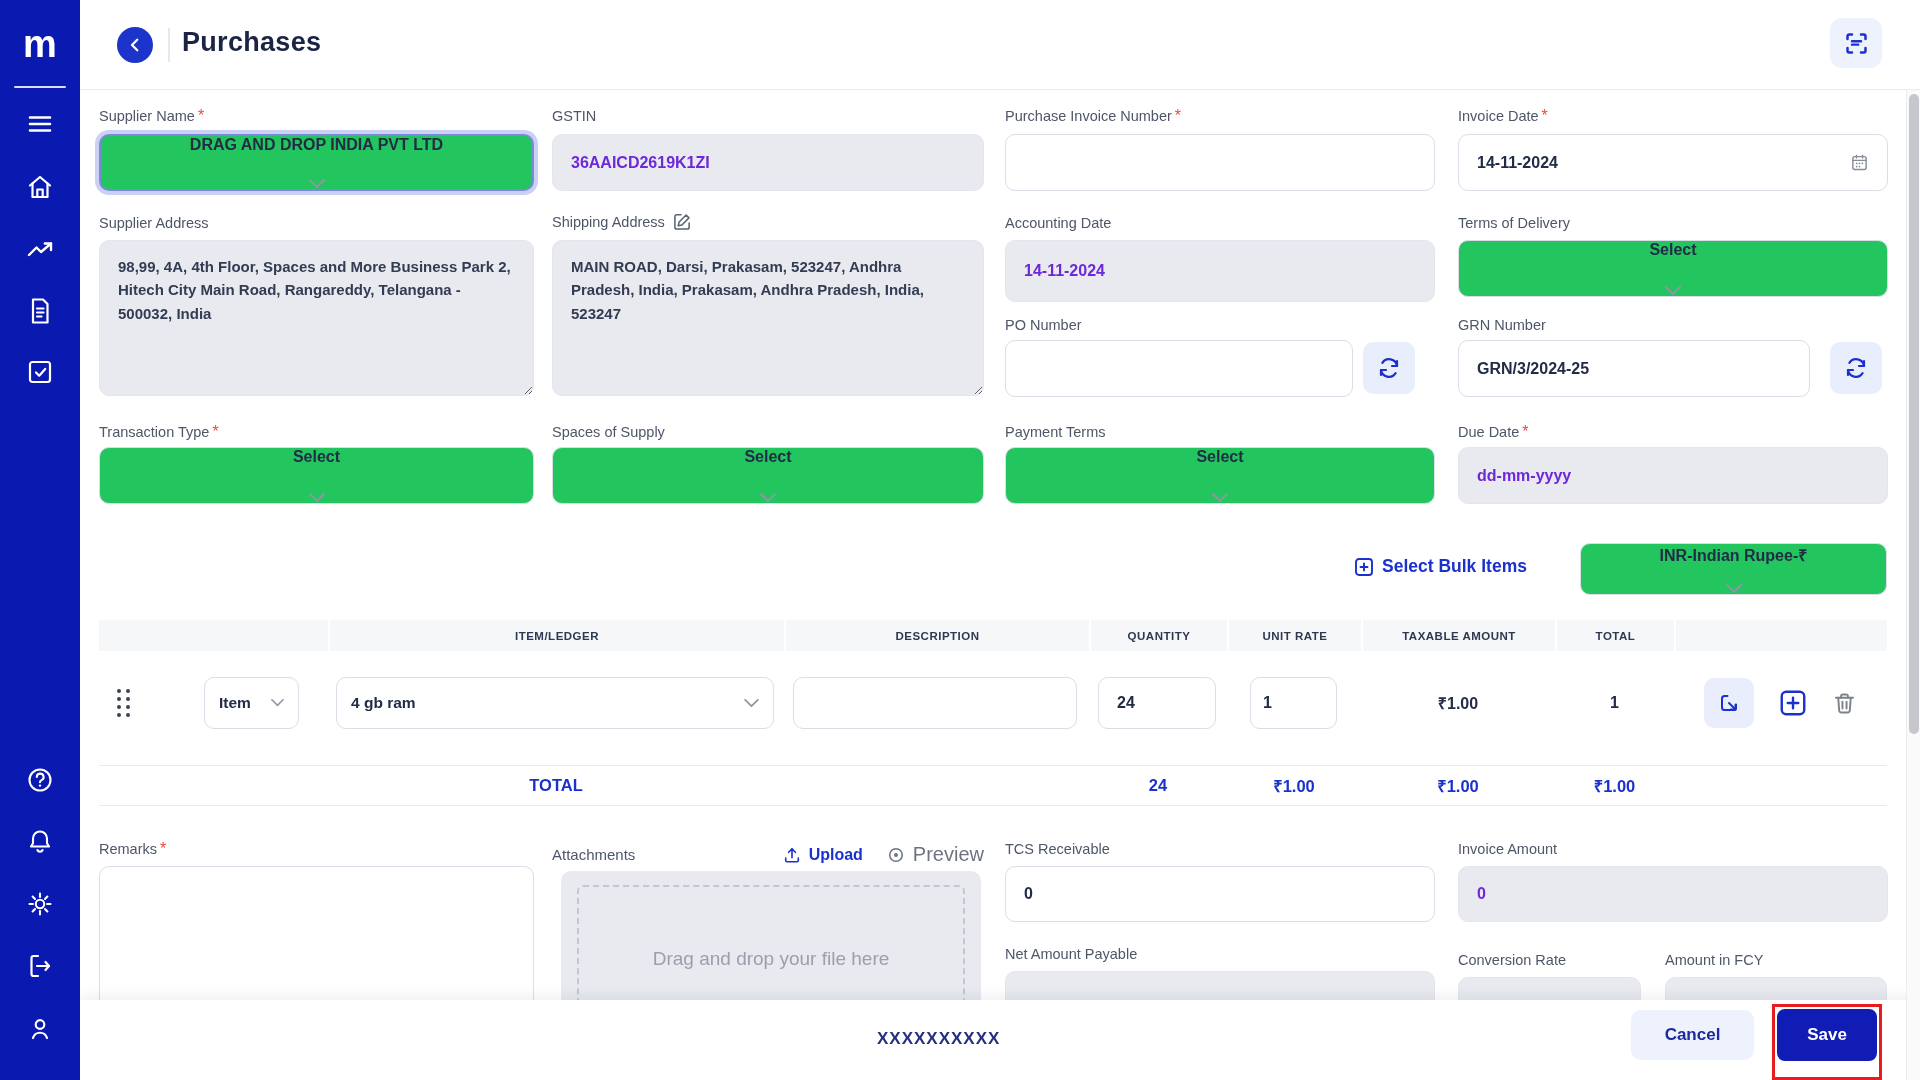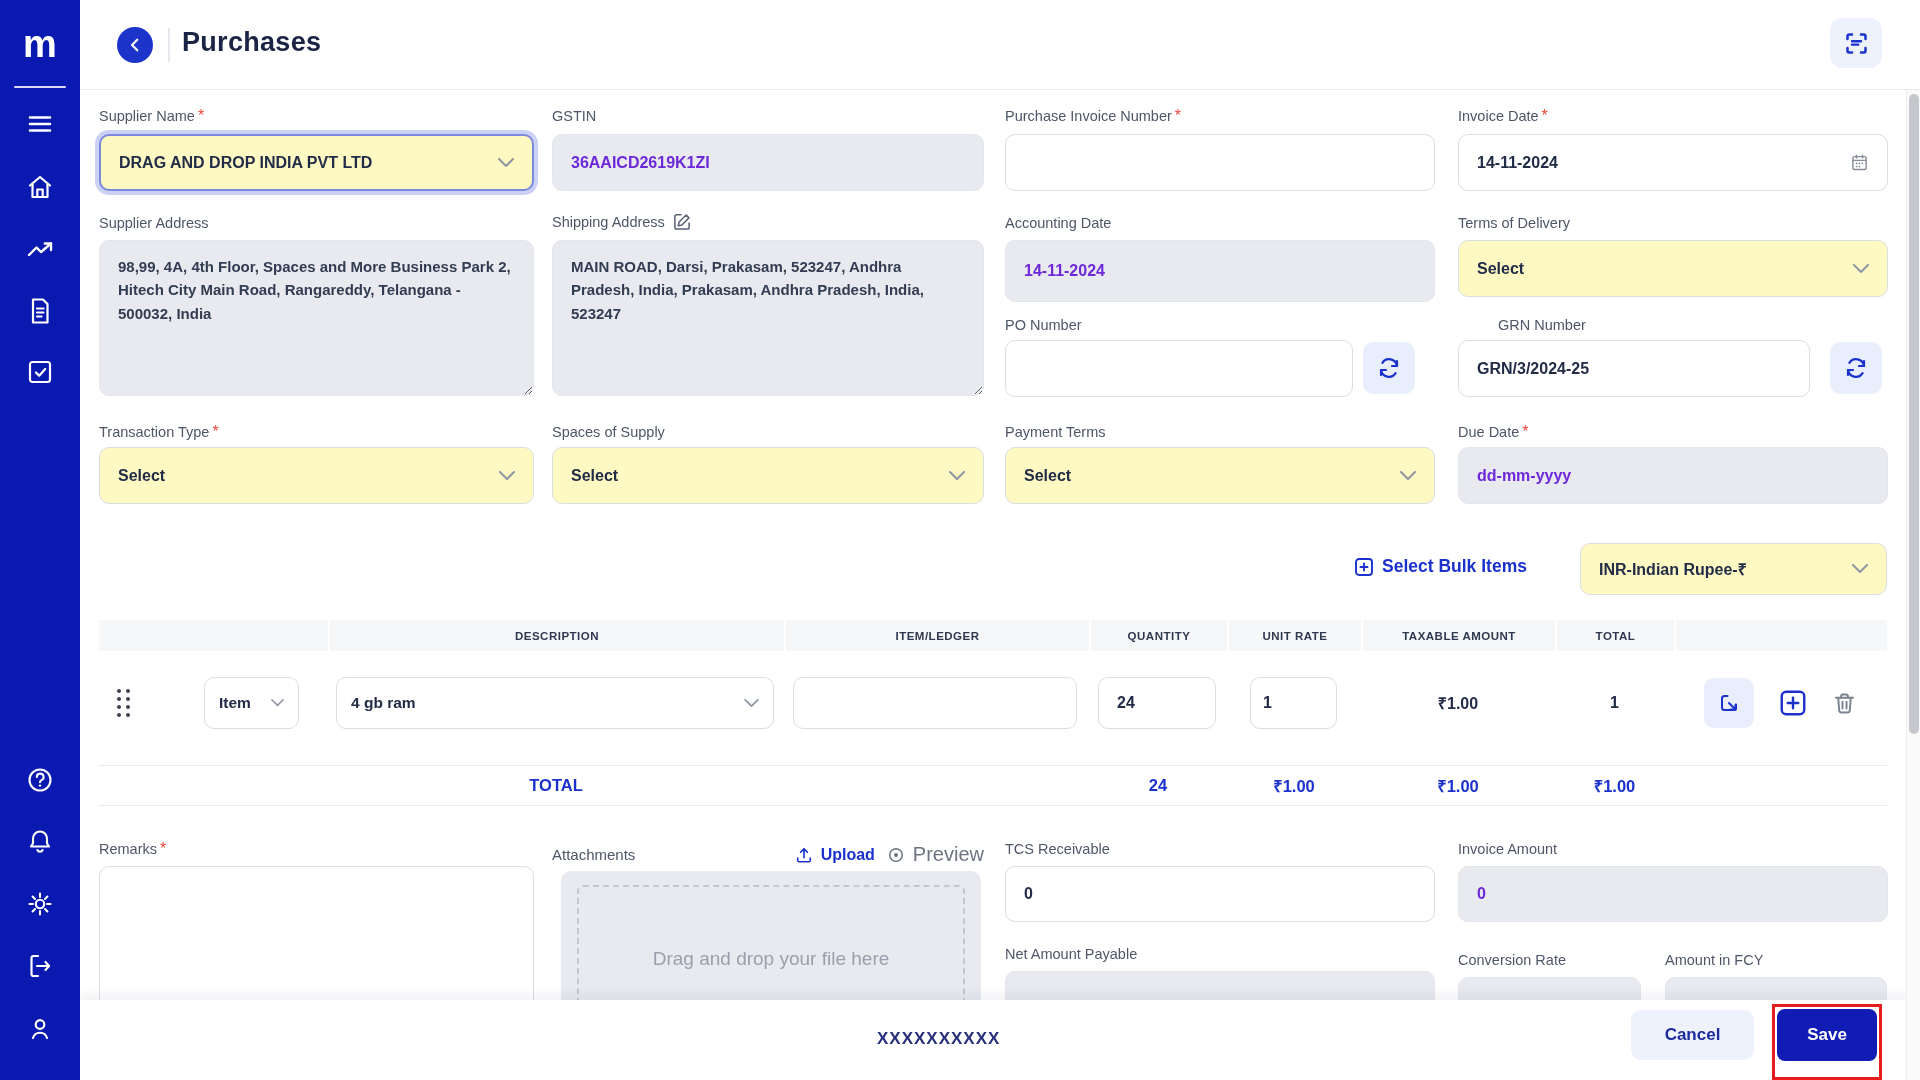--- a/index.html
+++ b/index.html
@@ -20,21 +20,21 @@
   .title-sep { position:absolute; left:88px; top:28px; width:2px; height:34px; background:#e6e8ee; }
   .page-title { position:absolute; left:102px; top:27px; font-size:27px; font-weight:bold; color:#1b2444; letter-spacing:.3px; }
   .scan-btn { position:absolute; left:1750px; top:18px; width:52px; height:50px; border-radius:12px; background:#eef2fd; display:flex; align-items:center; justify-content:center; cursor:pointer; }
 
   
   .lbl { font-size:14.5px; color:#4e5668; white-space:nowrap; }
   .req { color:#f2453d; margin-left:3px; }
   .field, .gfield, .selectbox { border-radius:10px; height:57px; display:flex; align-items:center; padding:0 18px; font-size:16px; font-weight:bold; color:#222c47; }
   .field { background:#fff; border:1px solid #d9dde6; }
   .gfield { background:#e8eaef; border:1px solid #e3e6ec; color:#6d28d9; }
-  .selectbox { background:#fef9c3; border:1px solid #d9dde6; justify-content:space-between; cursor:pointer; }
+  .selectbox { background:#22c55e; border:1px solid #d9dde6; justify-content:space-between; cursor:pointer;flex-direction:column; }
   .selectbox .val { overflow:hidden; text-overflow:ellipsis; white-space:nowrap; }
   .focused { border:2px solid #7b89dd; box-shadow:0 0 0 4px #cbd1f5; }
   textarea.tarea { width:100%; height:156px; background:#e8eaef; border:1px solid #e3e6ec; border-radius:10px; padding:14px 18px; font-family:"Liberation Sans",sans-serif; font-size:15px; font-weight:bold; color:#323c52; line-height:1.55; resize:both; }
   textarea.white { background:#fff; border:1px solid #d9dde6; }
   input.inp { width:100%; height:57px; background:#fff; border:1px solid #d9dde6; border-radius:10px; padding:0 18px; font-family:"Liberation Sans",sans-serif; font-size:16px; font-weight:bold; color:#222c47; }
   .icon-btn { width:52px; height:52px; border-radius:10px; background:#e9eefc; display:flex; align-items:center; justify-content:center; cursor:pointer; }
 
   
   .tbl-head { position:absolute; left:99px; top:620px; width:1788px; height:31px; background:#f6f7f9; display:grid; grid-template-columns:229px 456px 305px 138px 134px 194px 119px 213px; align-items:center; }
   .tbl-head > div { text-align:center; font-size:11.5px; font-weight:bold; color:#2e3850; letter-spacing:.5px; border-left:2px solid #fff; height:100%; display:flex; align-items:center; justify-content:center; }
@@ -211,21 +211,21 @@
   <div class="abs" style="left:1005px; top:316px;"><span class="lbl">PO Number</span></div>
   <input class="abs inp" style="left: 1005px; top: 340px; width: 348px;" value="">
   <div class="abs icon-btn" style="left:1363px; top:342px;">
     <svg width="24" height="24" viewBox="0 0 24 24" fill="none" stroke="#1b31cd" stroke-width="2.2" stroke-linecap="round" stroke-linejoin="round">
         <path d="M20 5v5h-5"></path>
         <path d="M4 19v-5h5"></path>
         <path d="M20 10a8 8 0 0 0-14.6-3.2M4 14a8 8 0 0 0 14.6 3.2"></path>
       </svg>
   </div>
 
-  <div class="abs" style="left:1458px; top:316px;margin-left:40px;"><span class="lbl">GRN Number</span></div>
+  <div class="abs" style="left:1458px; top:316px;"><span class="lbl">GRN Number</span></div>
   <div class="abs field" style="left:1458px; top:340px; width:352px;">GRN/3/2024-25</div>
   <div class="abs icon-btn" style="left:1830px; top:342px;">
     <svg width="24" height="24" viewBox="0 0 24 24" fill="none" stroke="#1b31cd" stroke-width="2.2" stroke-linecap="round" stroke-linejoin="round">
         <path d="M20 5v5h-5"></path>
         <path d="M4 19v-5h5"></path>
         <path d="M20 10a8 8 0 0 0-14.6-3.2M4 14a8 8 0 0 0 14.6 3.2"></path>
       </svg>
   </div>
 
   <div class="abs" style="left:99px; top:423px;"><span class="lbl">Transaction Type</span><span class="req">*</span></div>
@@ -264,22 +264,22 @@
   </div>
   <div class="abs selectbox" style="left:1580px; top:543px; width:307px; height:52px;">
     <span class="val">INR-Indian Rupee-₹</span>
     <svg width="16" height="10" viewBox="0 0 16 10">
         <path d="M1 1l7 7 7-7" fill="none" stroke="#8f96a3" stroke-width="2" stroke-linecap="round" stroke-linejoin="round"></path>
       </svg>
   </div>
 
   <div class="tbl-head">
     <div></div>
+    <div>ITEM/LEDGER</div>
     <div>DESCRIPTION</div>
-    <div>ITEM/LEDGER</div>
     <div>QUANTITY</div>
     <div>UNIT RATE</div>
     <div>TAXABLE AMOUNT</div>
     <div>TOTAL</div>
     <div></div>
   </div>
 
   <div class="tbl-row">
     <div style="position:relative; height:52px;">
       <div class="drag abs" style="left:18px; top:12px;">
@@ -349,21 +349,21 @@
     <div>₹1.00</div>
     <div></div>
   </div>
 
   <div class="abs" style="left:99px; top:840px;"><span class="lbl">Remarks</span><span class="req">*</span></div>
   <textarea class="abs tarea white" style="left: 99px; top: 866px; width: 435px; height: 175px;"></textarea>
 
   <div class="abs" style="left:552px; top:843px; width:432px; display:flex; align-items:center;">
     <span class="lbl" style="font-size:15px;">Attachments</span>
     <span style="flex:1;"></span>
-    <span class="linkblue" style="font-size:16px; margin-right:12px;">
+    <span class="linkblue" style="font-size:16px; margin-right:24px;">
       <svg width="18" height="18" viewBox="0 0 20 20" fill="none" stroke="#1b31cd" stroke-width="1.8" stroke-linecap="round" stroke-linejoin="round">
           <path d="M10 13V3.5"></path>
           <path d="M6.2 7 10 3.2 13.8 7"></path>
           <path d="M3 13.5V16a1.5 1.5 0 0 0 1.5 1.5h11A1.5 1.5 0 0 0 17 16v-2.5"></path>
         </svg>
       <span>Upload</span>
     </span>
     <span class="linkblue mut" style="font-size:20px; font-weight:normal;">
       <svg width="18" height="18" viewBox="0 0 20 20" fill="none" stroke="#6d7480" stroke-width="1.7">
           <circle cx="10" cy="10" r="7"></circle>

